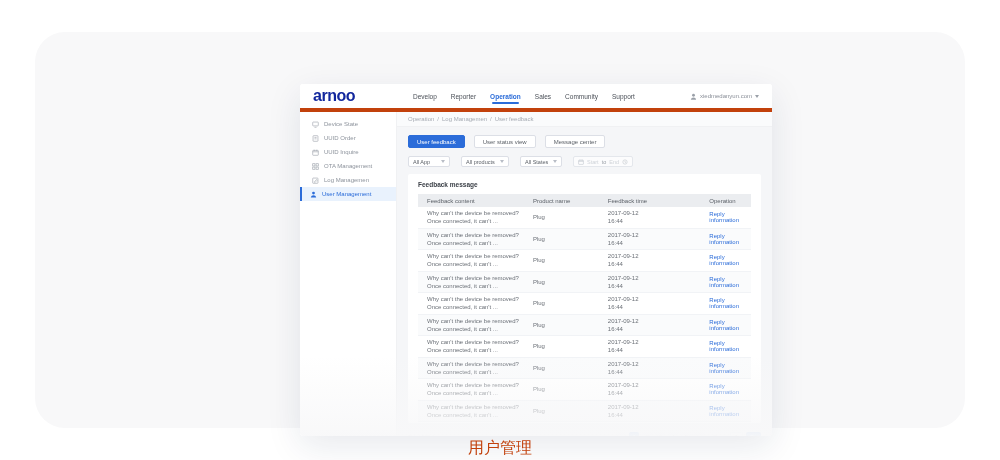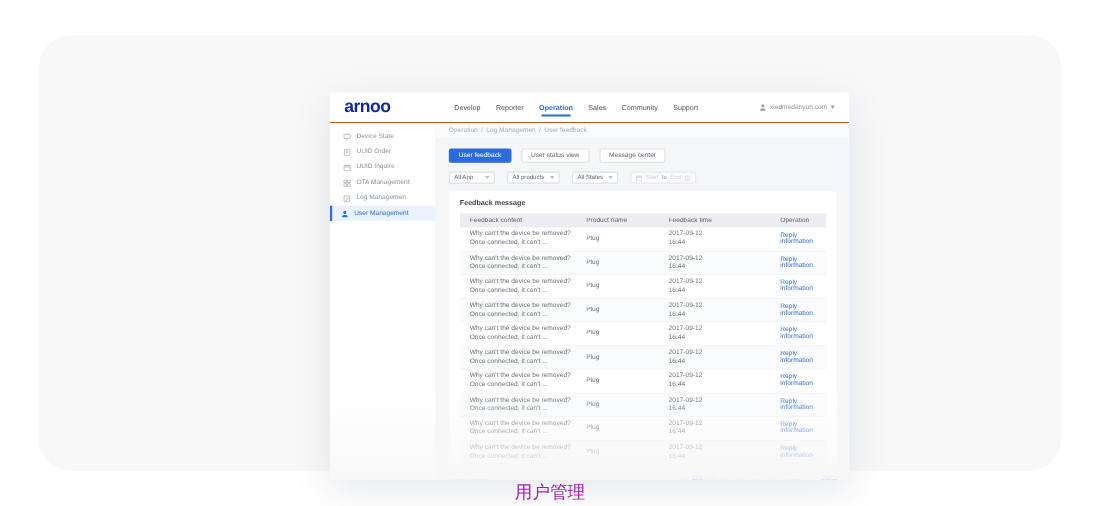--- a/index.html
+++ b/index.html
@@ -10,21 +10,21 @@
   .mock-card { position:absolute; left:35px; top:32px; width:930px; height:396px;
     background:#f8f8f9; border-radius:30px; }
 
   
   .app-window { position:absolute; left:265px; top:52px; width:472px; height:352px;
     background:#ffffff; border-radius:3px; box-shadow:0 10px 35px rgba(20,40,80,.10);
     display:flex; flex-direction:column; overflow:hidden; }
 
   
   .app-header { flex:none; height:28px; display:flex; align-items:center;
-    padding:0 13px; border-bottom:1px solid #c2410c; background:#fff; }
+    padding:0 13px; border-bottom:4px solid #c2410c; background:#fff; }
   .logo { font-size:16px; font-weight:800; letter-spacing:-0.5px; color:#12279d; line-height:1; }
   .topnav { display:flex; gap:14px; margin-left:58px; }
   .nav-item { font-size:6.5px; color:#4a4f57; cursor:pointer; padding:4px 0 3px; position:relative; }
   .nav-item.active { color:#2b6cd9; font-weight:700; }
   .nav-item.active::after { content:""; position:absolute; left:2px; right:2px; bottom:-1px;
     height:2px; border-radius:2px; background:#2b6cd9; }
   .account { margin-left:auto; display:flex; align-items:center; gap:3px; color:#8a8f98; font-size:6px; }
   .caret-down { width:0; height:0; border-left:2.5px solid transparent; border-right:2.5px solid transparent;
     border-top:3px solid #9aa0a8; display:inline-block; }
 
@@ -85,21 +85,21 @@
     font-size:5.5px; text-align:center; color:#5d6269; background:#fff; }
   .go-btn { height:10px; padding:0 4px; background:#2b6cd9; color:#fff; border-radius:2px;
     display:inline-flex; align-items:center; font-size:5.5px; cursor:pointer; }
 
   
   .fade { position:absolute; left:0; right:0; bottom:0; height:80px; pointer-events:none;
     background:linear-gradient(to bottom, rgba(248,248,249,0) 0%, rgba(248,248,249,.45) 45%,
       rgba(248,248,249,.95) 100%); }
 
   .caption { position:absolute; left:0; right:0; top:438px; text-align:center;
-    font-size:16px; color:#a21caf; font-family:"Liberation Sans", sans-serif; }
+    font-size:16px; color:#c2410c; font-family:"Liberation Sans", sans-serif; }
 
   .icon-gray { stroke:#a7acb4; }
 </style>
 </head>
 <body>
 
 <div class="stage">
   <div class="mock-card">
     <div class="app-window">
 

